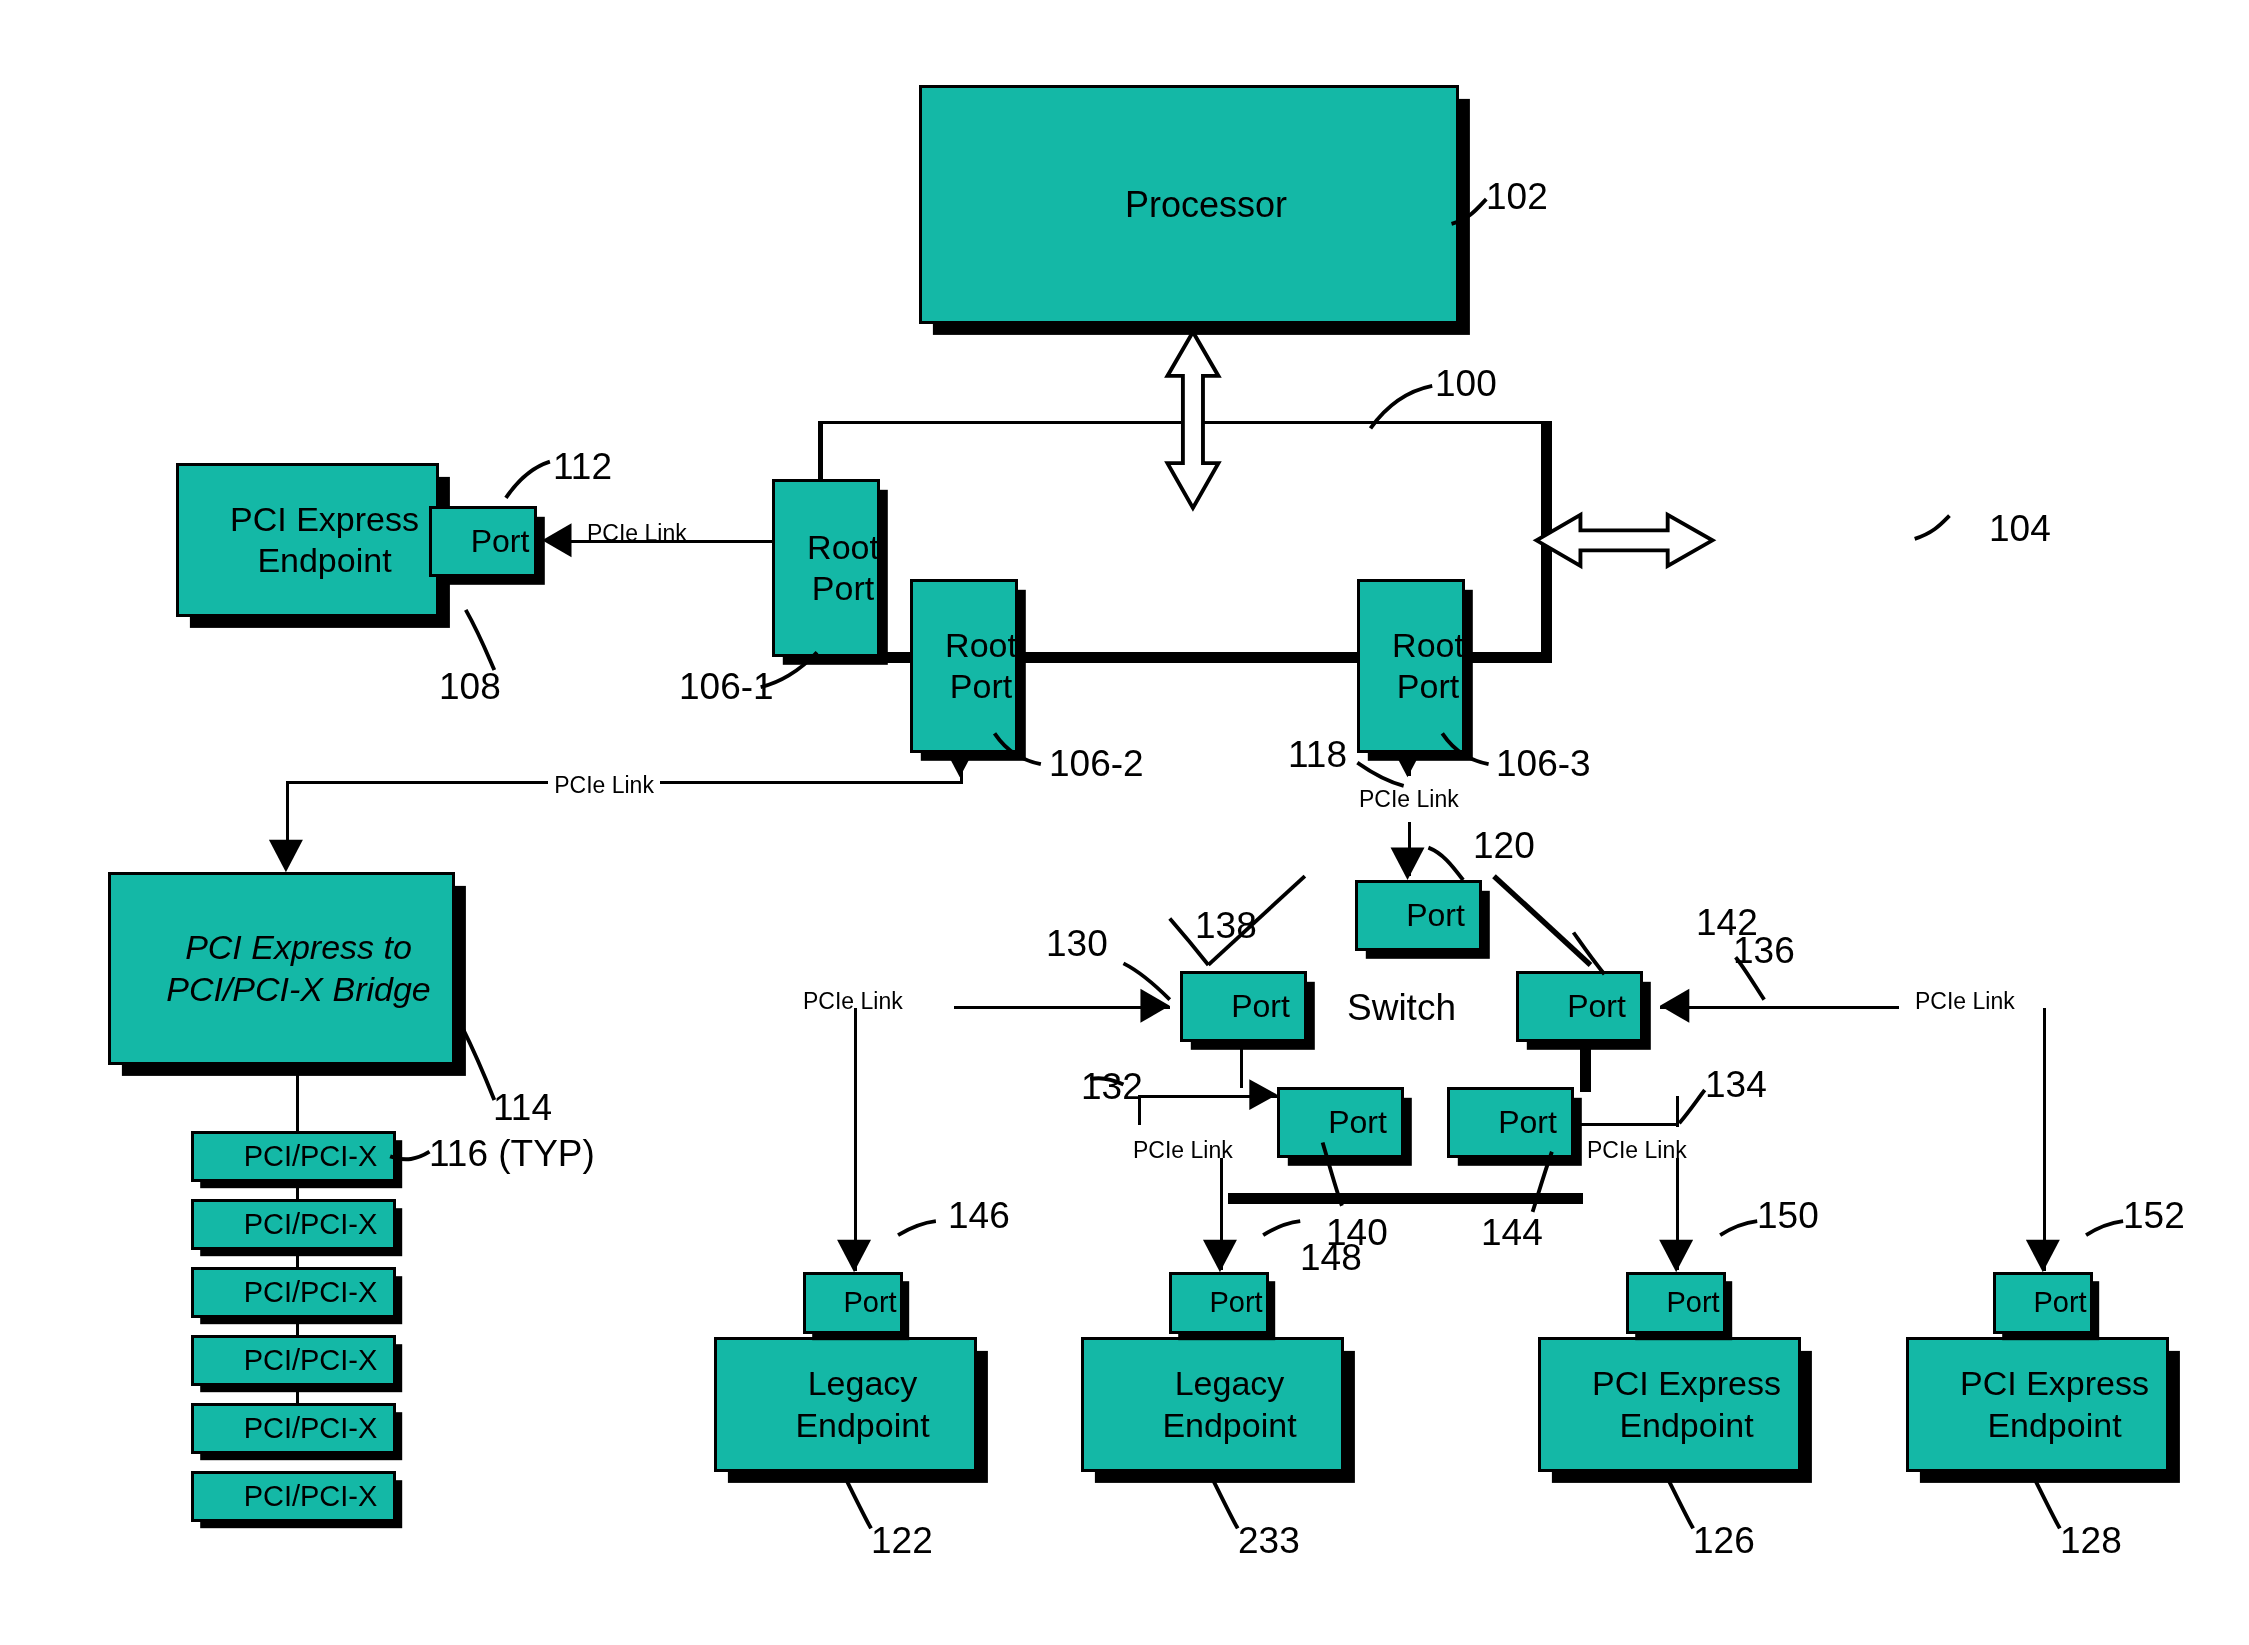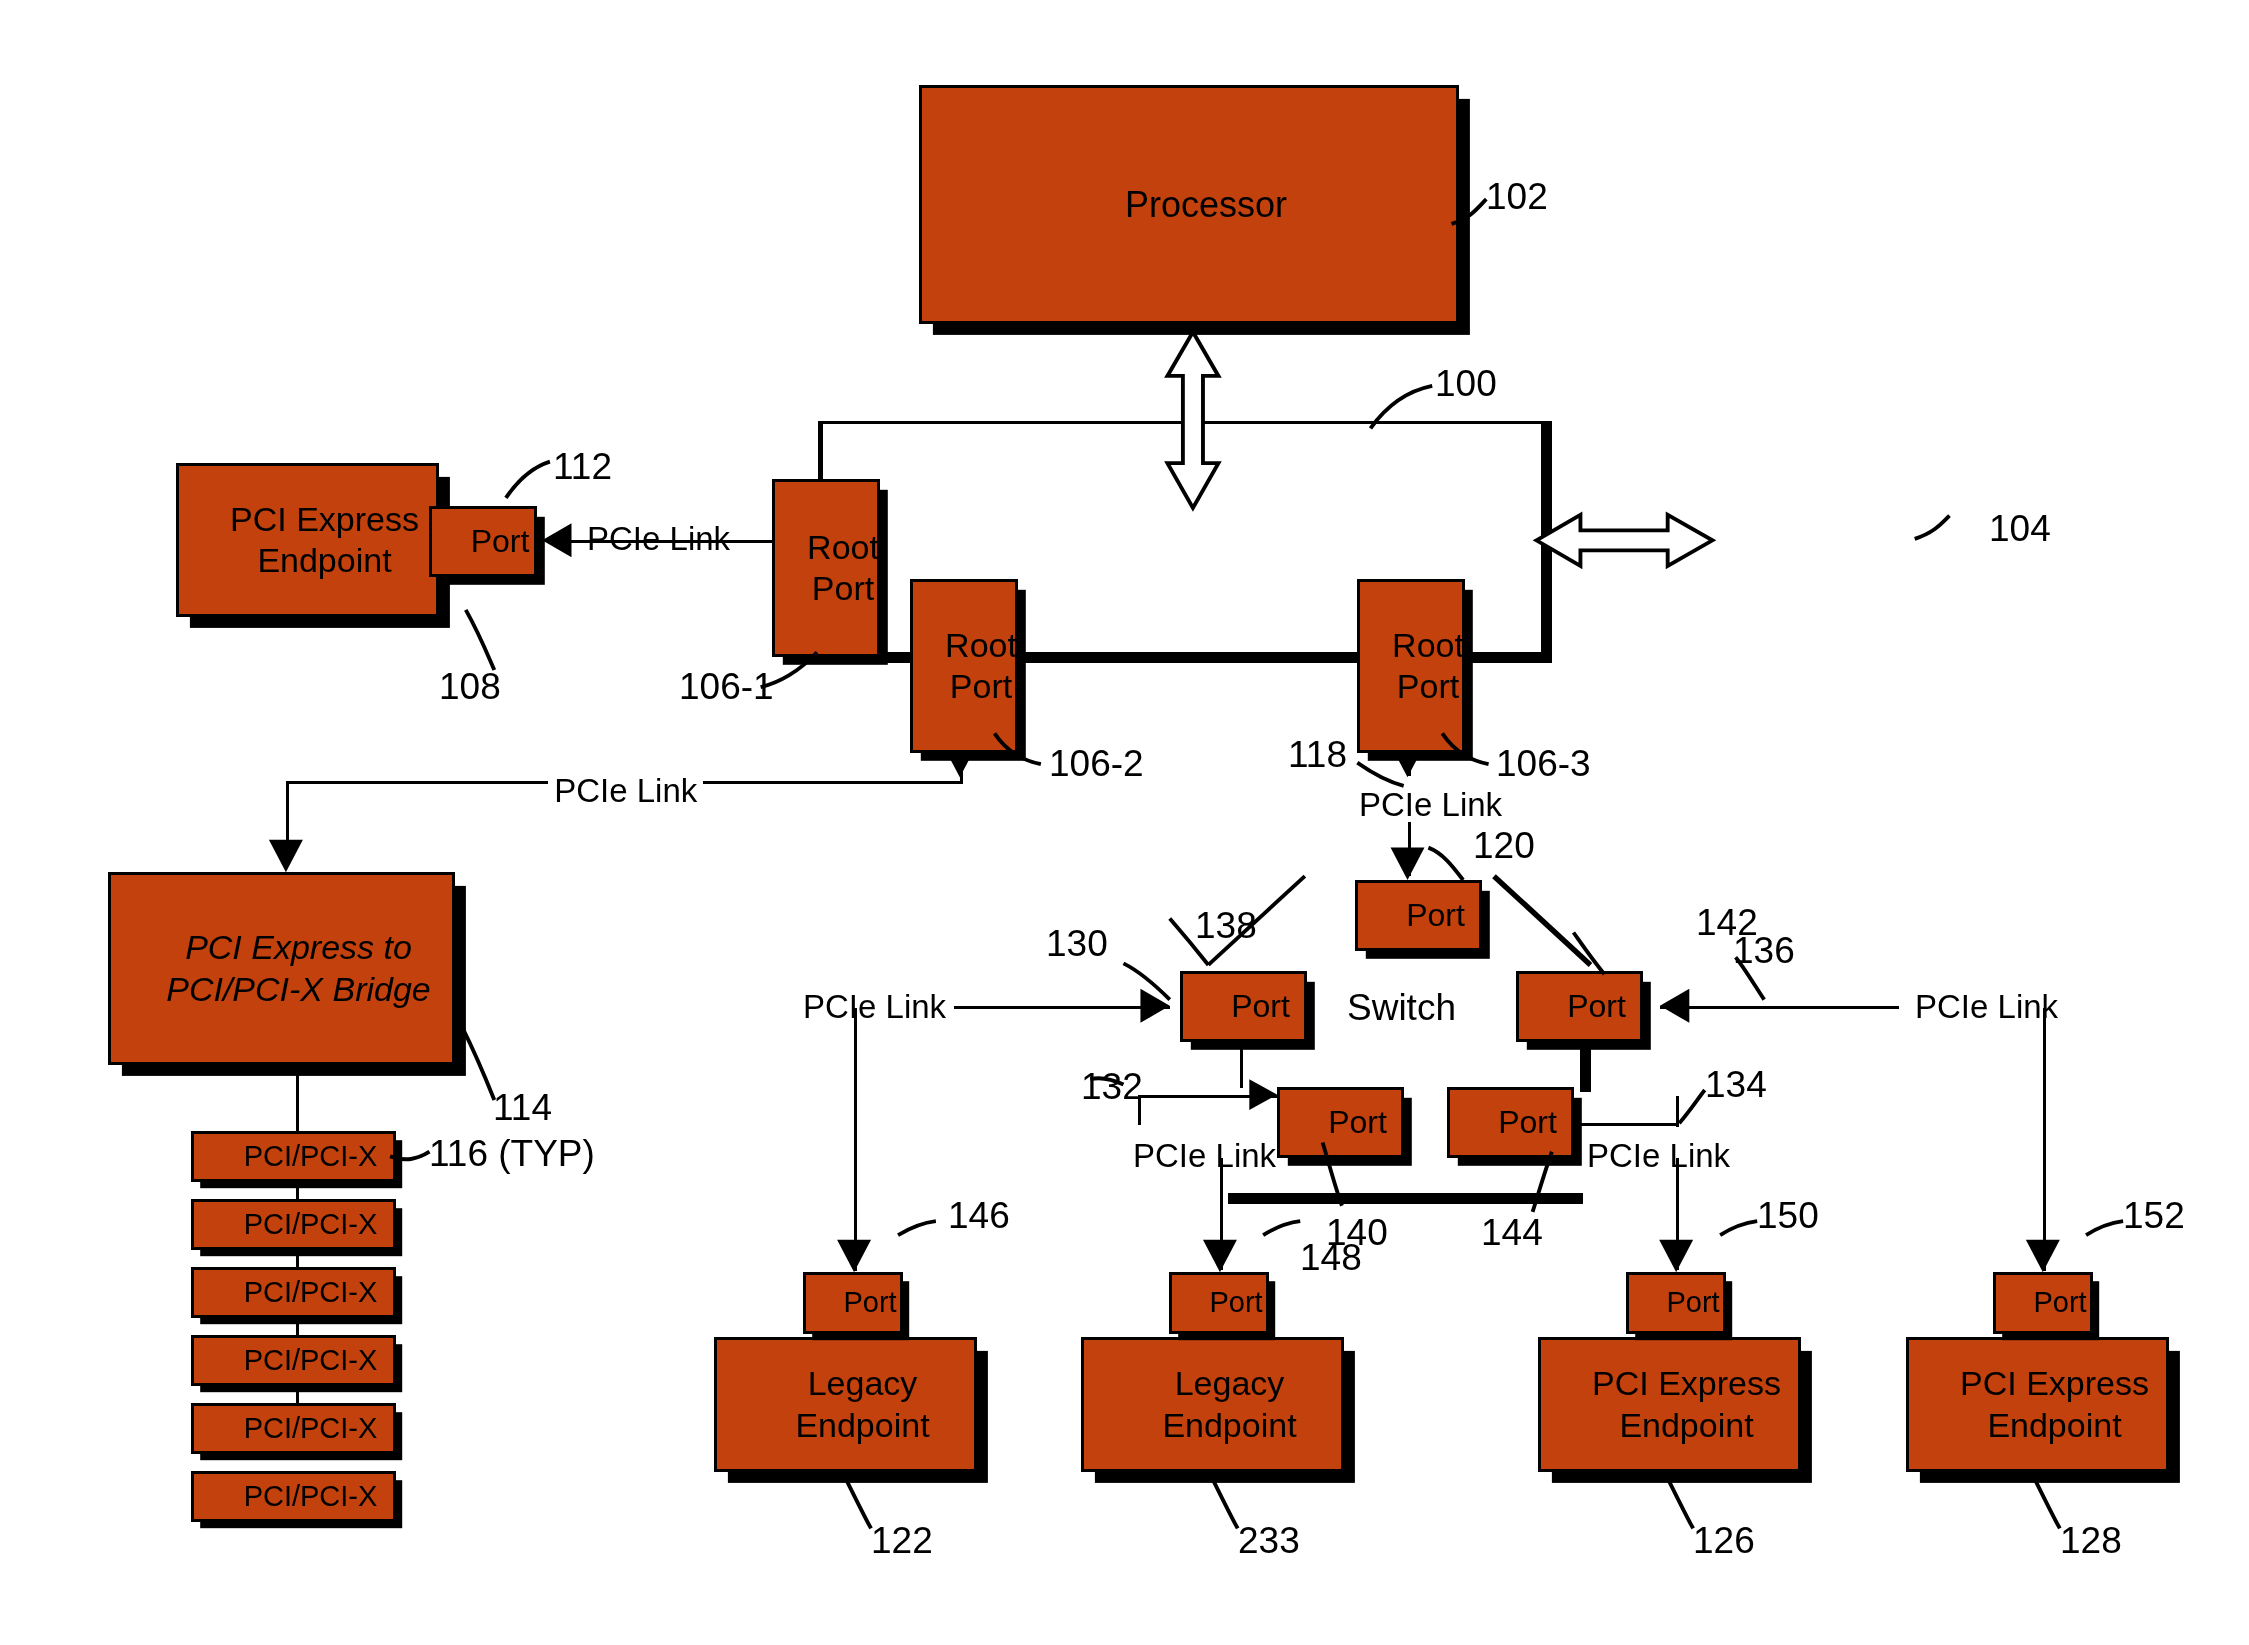--- a/index.html
+++ b/index.html
@@ -8,21 +8,21 @@
     width:2250px;height:1645px;
     background:#ffffff;
     font-family:"Liberation Sans", sans-serif;
     color:#000;
     overflow:hidden;
   }
   
   .box{
     position:absolute;
     box-sizing:border-box;
-    background:#c2410c;
+    background:#14b8a6;
     border:3.1px solid #000;
     box-shadow:12.4px 12.4px 0 -1.5px #000;
     display:flex;
     align-items:center;
     justify-content:center;
     text-align:center;
     line-height:1.22;
     z-index:5;
     padding-left:34px;
   }
@@ -30,21 +30,21 @@
   .box.tiny{ box-shadow:7.7px 7.7px 0 -1.5px #000; border-width:3.1px; }
   .t46{font-size:36px;}
   .t44{font-size:34px;}
   .t42{font-size:32px;}
   .t38{font-size:29px;}
 
   
   .lbl{
     position:absolute;
     white-space:nowrap;
-    font-size:33px;
+    font-size:23px;
     z-index:7;
   }
   .lbl.ref{font-size:37px;}
 
   
   .ln{
     position:absolute;
     background:#000;
     z-index:2;
   }

